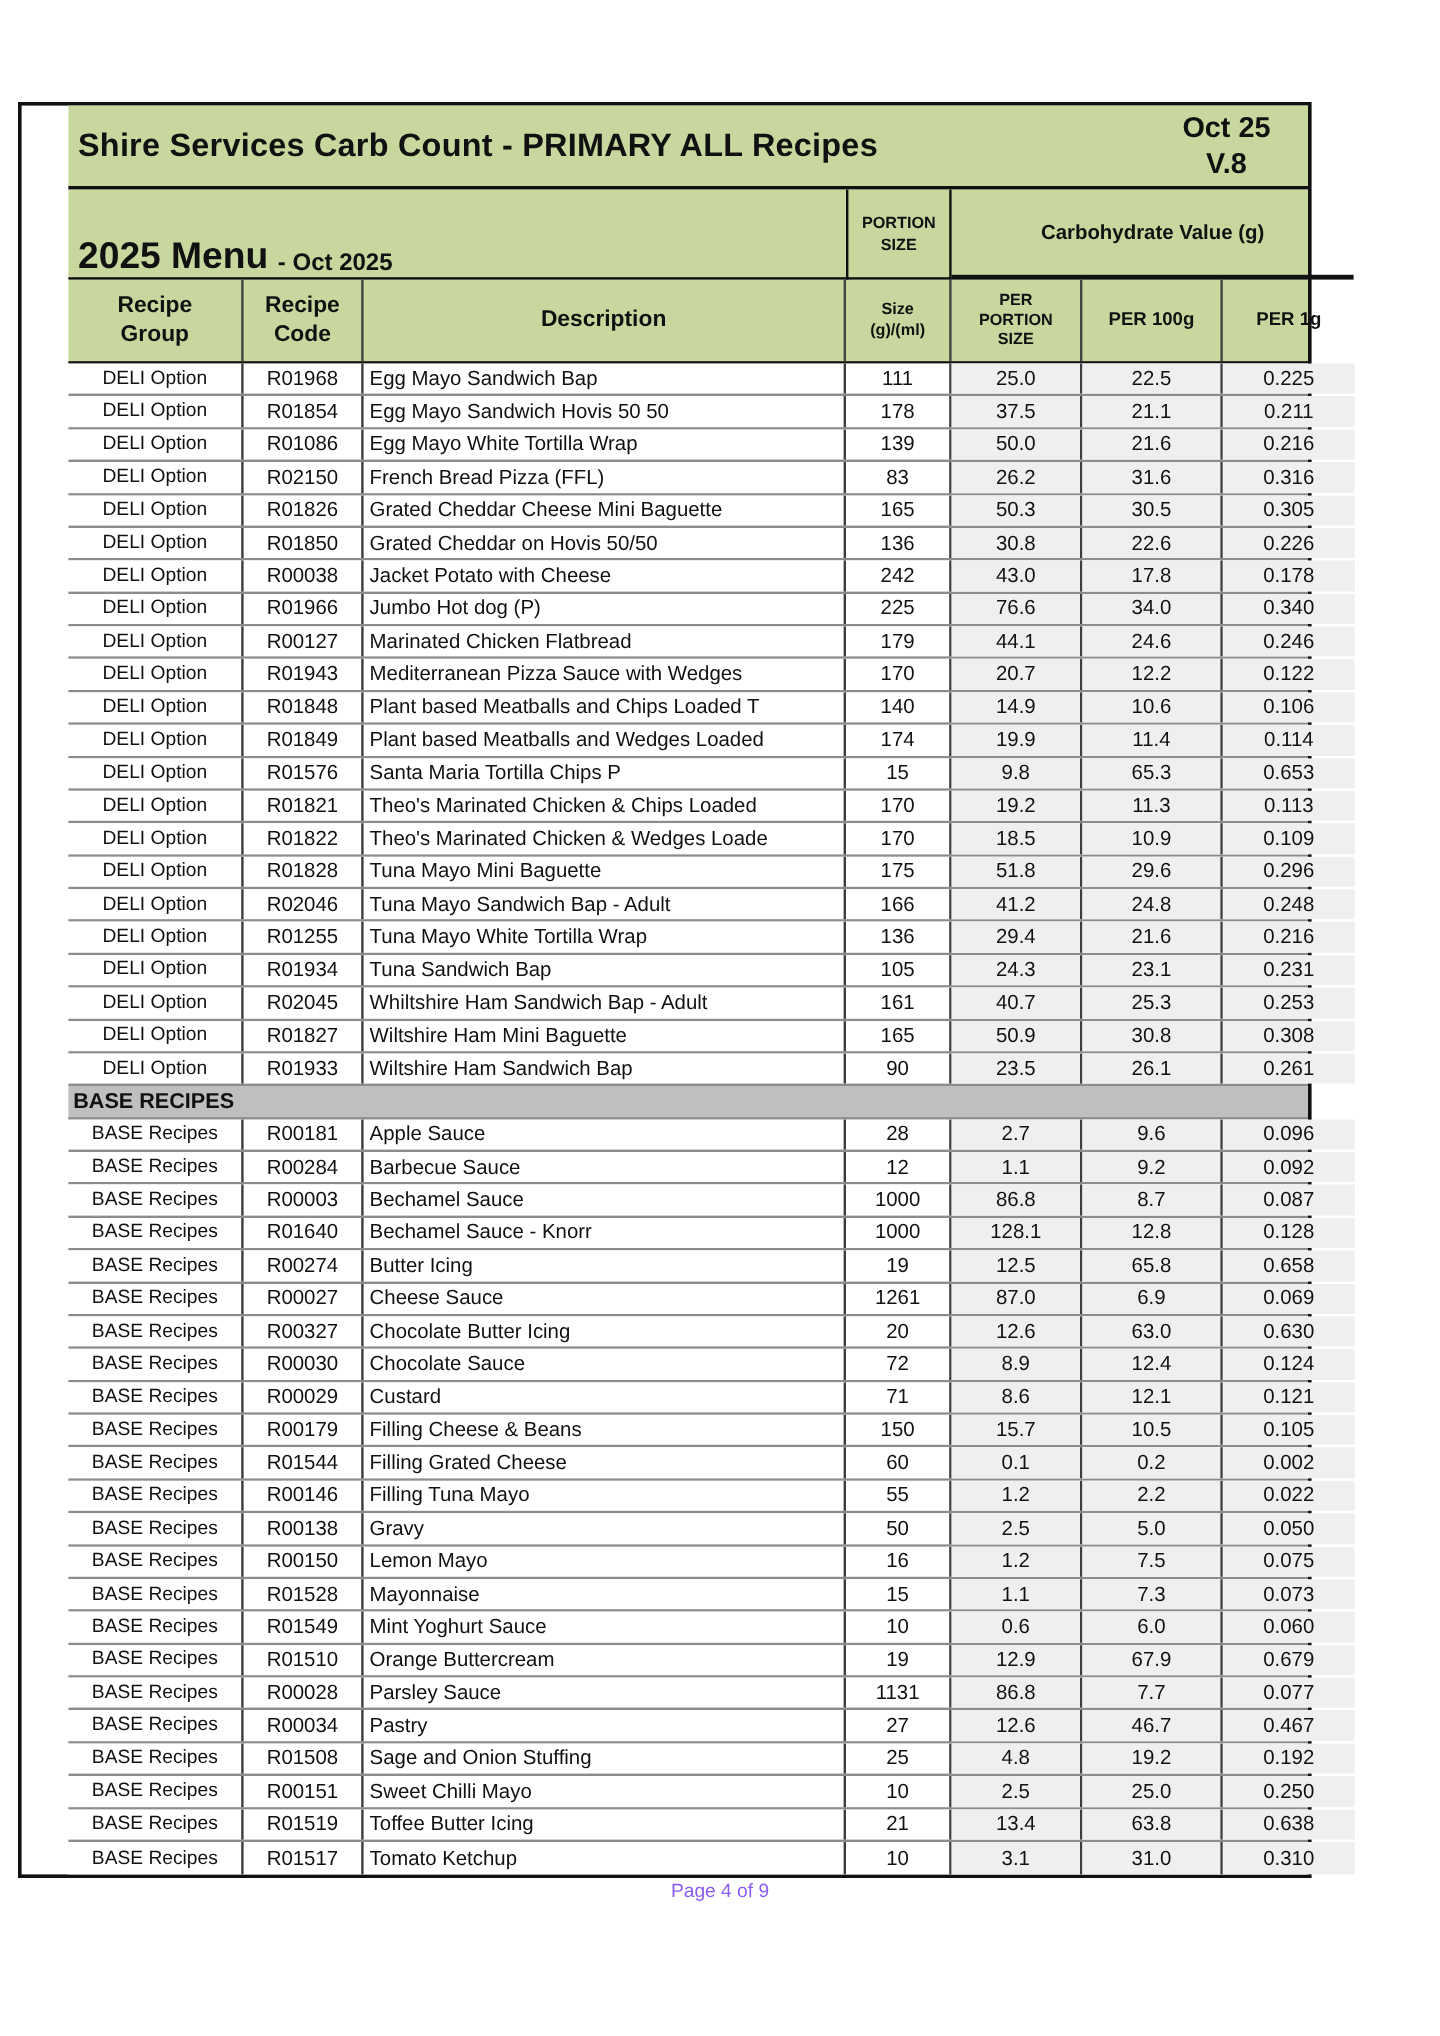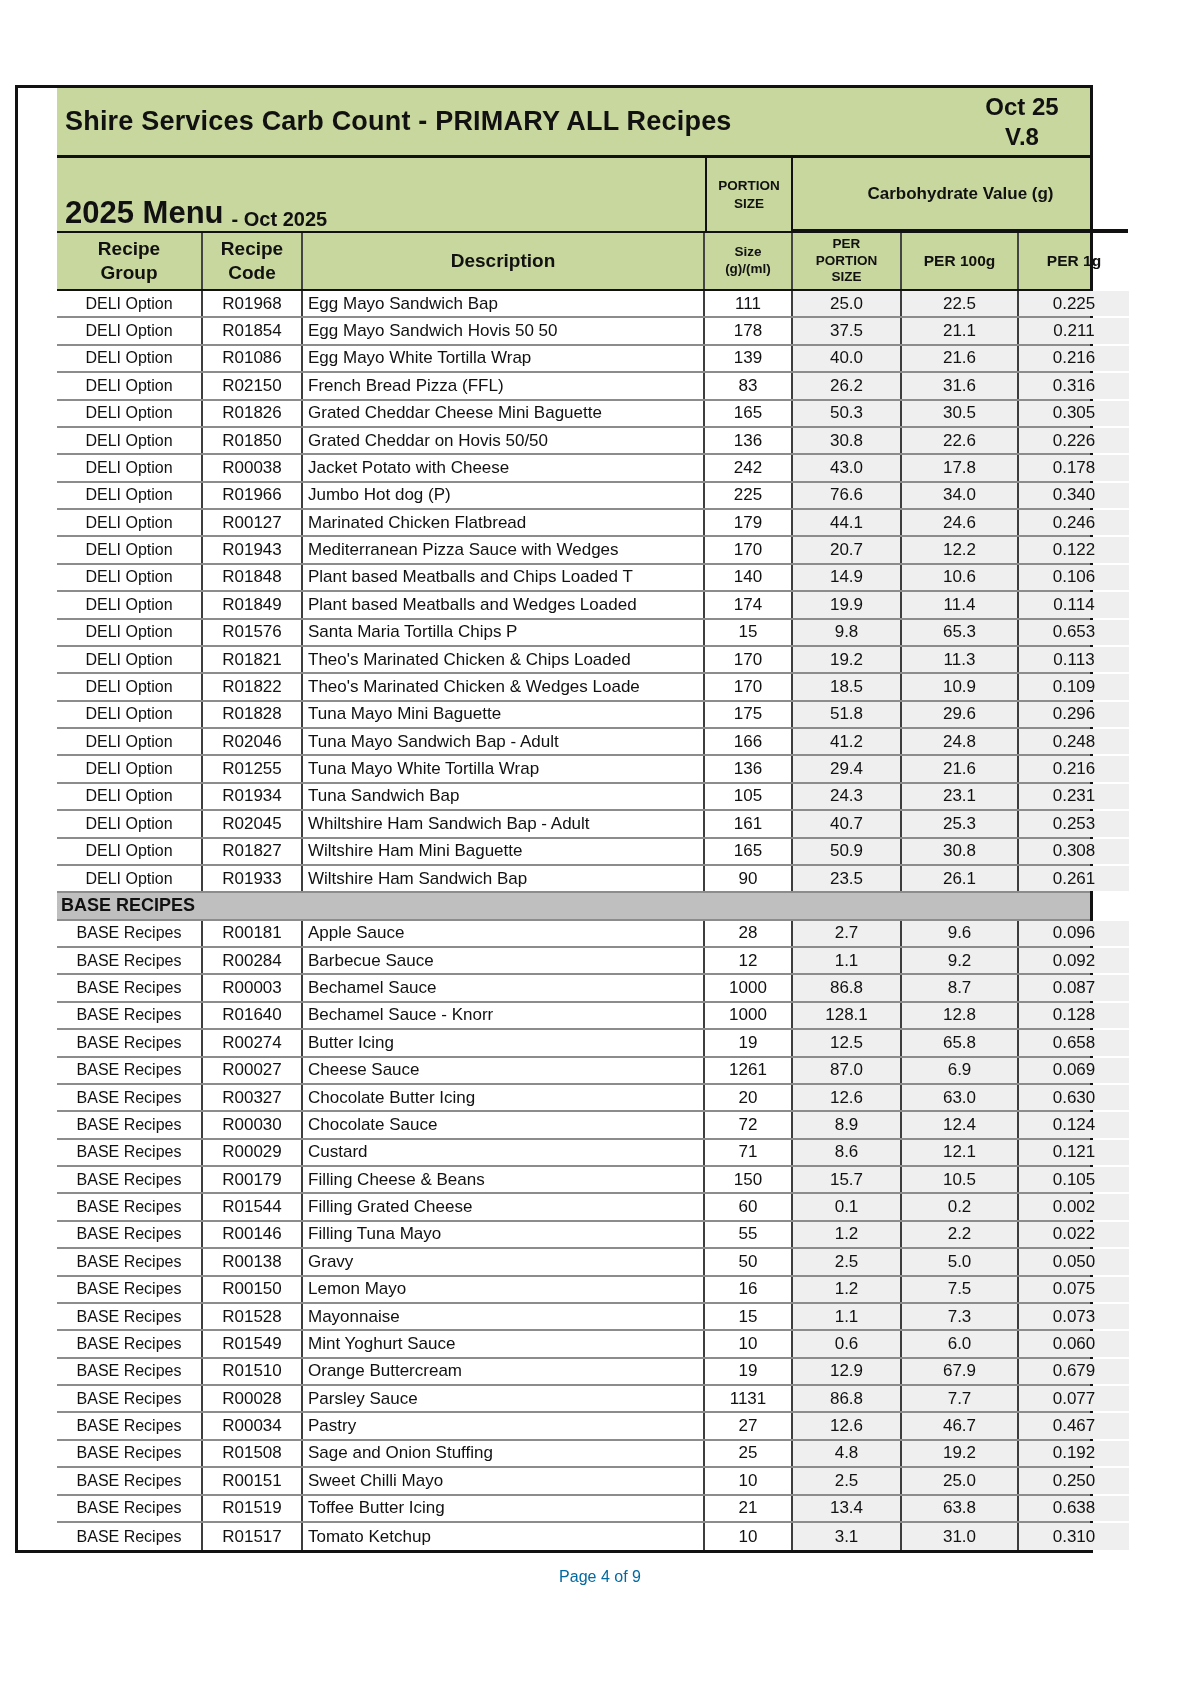--- a/index.html
+++ b/index.html
@@ -30,42 +30,42 @@
   .menu-title{font-size:31px;font-weight:bold;}
   .menu-subtitle{font-size:20px;font-weight:bold;margin-left:8px;padding-top:8px;}
   .portion-cell{display:flex;align-items:center;justify-content:center;text-align:center;
     font-size:13.5px;font-weight:bold;white-space:pre-line;line-height:1.3;
     border-left:2px solid var(--border-black);border-right:2px solid var(--border-black);
     border-bottom:2px solid var(--border-black);}
   .carb-cell{display:flex;align-items:center;justify-content:center;text-align:left;
     font-size:17px;font-weight:bold;border-bottom:4px solid var(--border-black);}
 
   .colhead-row{display:grid;grid-template-columns:146px 100px 402px 88px 109px 117px 110px;
-    height:58px;background:var(--header-green);border-bottom:2px solid var(--border-black);}
+    height:70px;background:var(--header-green);border-bottom:2px solid var(--border-black);}
   .colhead-row .hc{display:flex;align-items:center;justify-content:center;text-align:center;
     white-space:pre-line;line-height:1.25;border-right:2px solid #444;}
   .colhead-row .hc.last{border-right:none;}
   .hc.big{font-size:19px;font-weight:bold;}
   .hc.small{font-size:13.5px;font-weight:bold;}
   .hc.mid{font-size:15.5px;font-weight:bold;}
 
   
   .trow{display:grid;grid-template-columns:146px 100px 402px 88px 109px 117px 110px;
     height:27.39px;border-bottom:2px solid var(--grid-gray);background:#fff;}
   .trow:last-child{border-bottom:none;}
   .c{display:flex;align-items:center;justify-content:center;font-size:17px;
     border-right:2px solid #3d3d3d;overflow:hidden;white-space:nowrap;}
   .c.lastcol{border-right:none;}
   .c.group{font-size:16px;}
   .c.desc{justify-content:flex-start;padding-left:5px;}
   .c.shaded{background:var(--shaded-cell);}
   .section-band{height:27.39px;display:flex;align-items:center;background:var(--band-gray);
     border-bottom:2px solid var(--grid-gray);font-size:18px;font-weight:bold;padding-left:4px;}
 
-  .footer{position:absolute;left:0;top:1568px;width:1200px;text-align:center;font-size:16px;color:#0369a1;}
+  .footer{position:absolute;left:0;top:1568px;width:1200px;text-align:center;font-size:16px;color:#8b5cf6;}
 </style>
 </head>
 <body>
 
 <div class="page">
   <div class="tbl">
 
     <div class="title-row">
       <div class="doc-title">Shire Services Carb Count - PRIMARY ALL Recipes</div>
       <div class="version">Oct 25
@@ -114,21 +114,21 @@
           <div class="c size">178</div>
           <div class="c num shaded">37.5</div>
           <div class="c num shaded">21.1</div>
           <div class="c num shaded lastcol">0.211</div>
         </div>
         <div class="trow">
           <div class="c group">DELI Option</div>
           <div class="c code">R01086</div>
           <div class="c desc">Egg Mayo White Tortilla Wrap</div>
           <div class="c size">139</div>
-          <div class="c num shaded">40.0</div>
+          <div class="c num shaded">50.0</div>
           <div class="c num shaded">21.6</div>
           <div class="c num shaded lastcol">0.216</div>
         </div>
         <div class="trow">
           <div class="c group">DELI Option</div>
           <div class="c code">R02150</div>
           <div class="c desc">French Bread Pizza (FFL)</div>
           <div class="c size">83</div>
           <div class="c num shaded">26.2</div>
           <div class="c num shaded">31.6</div>

